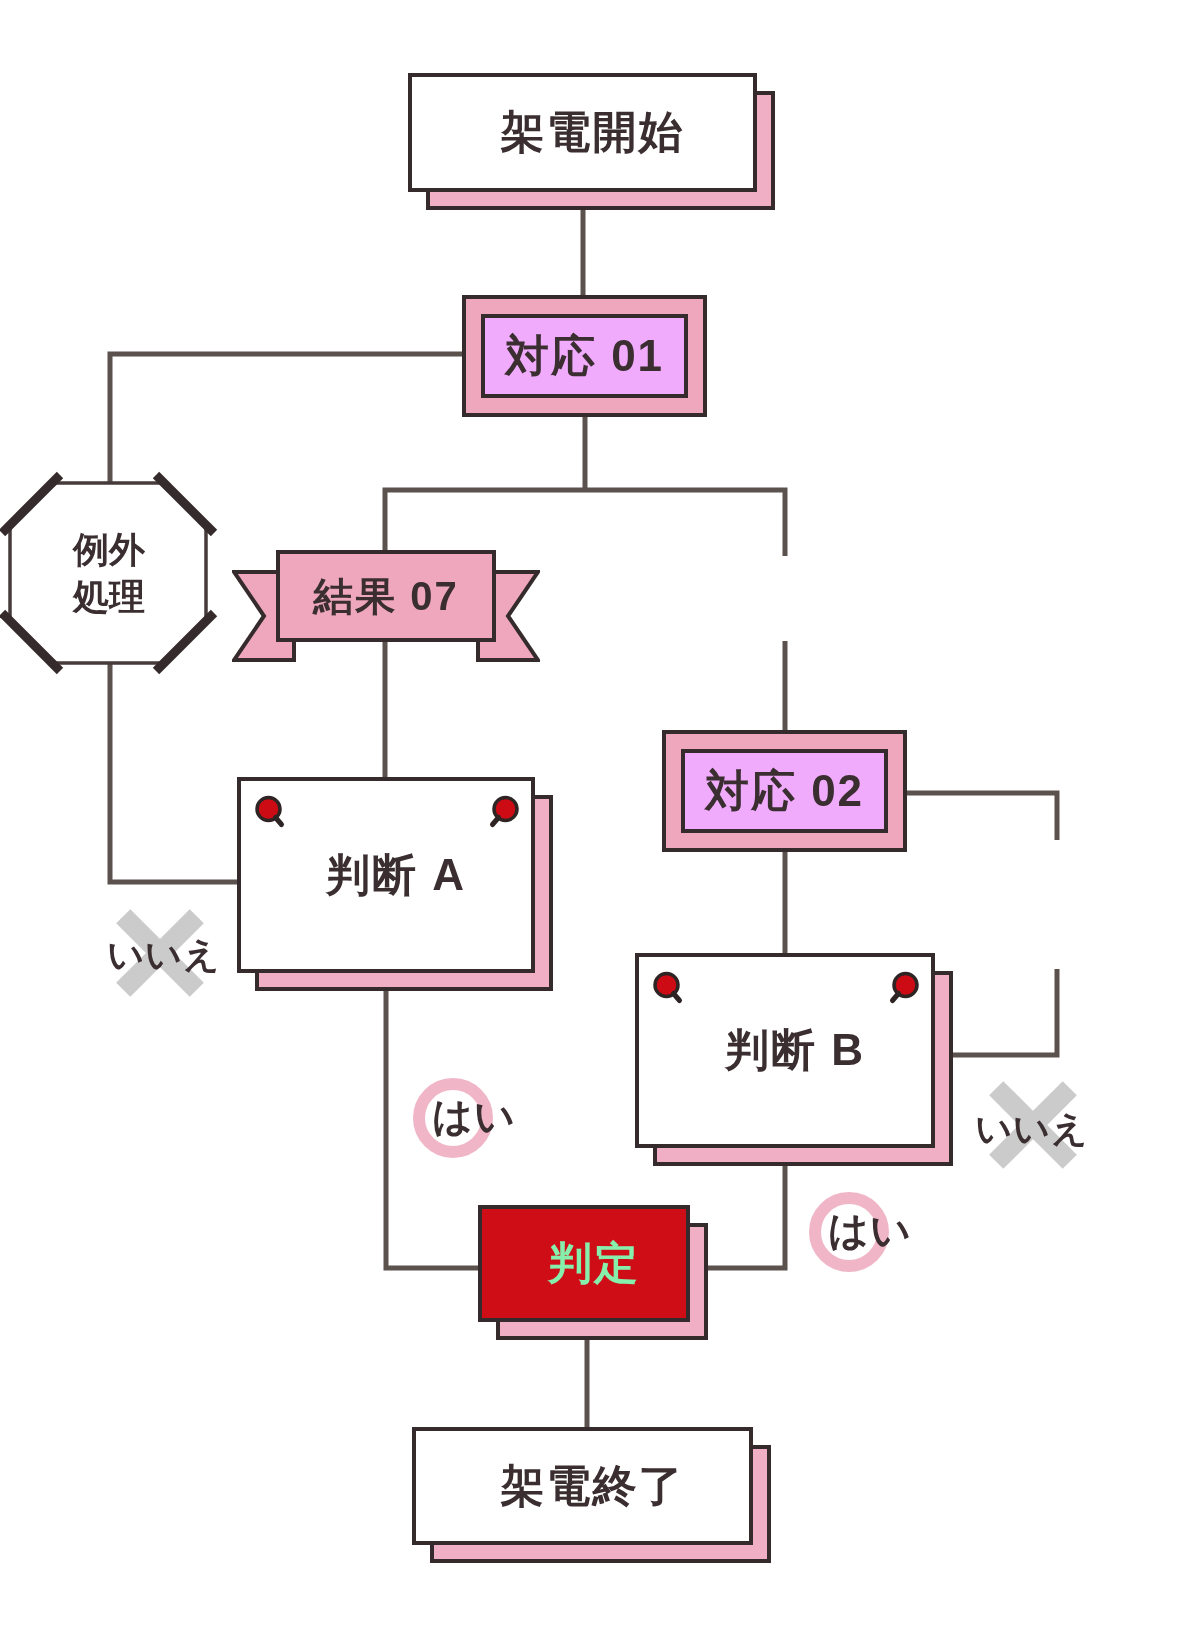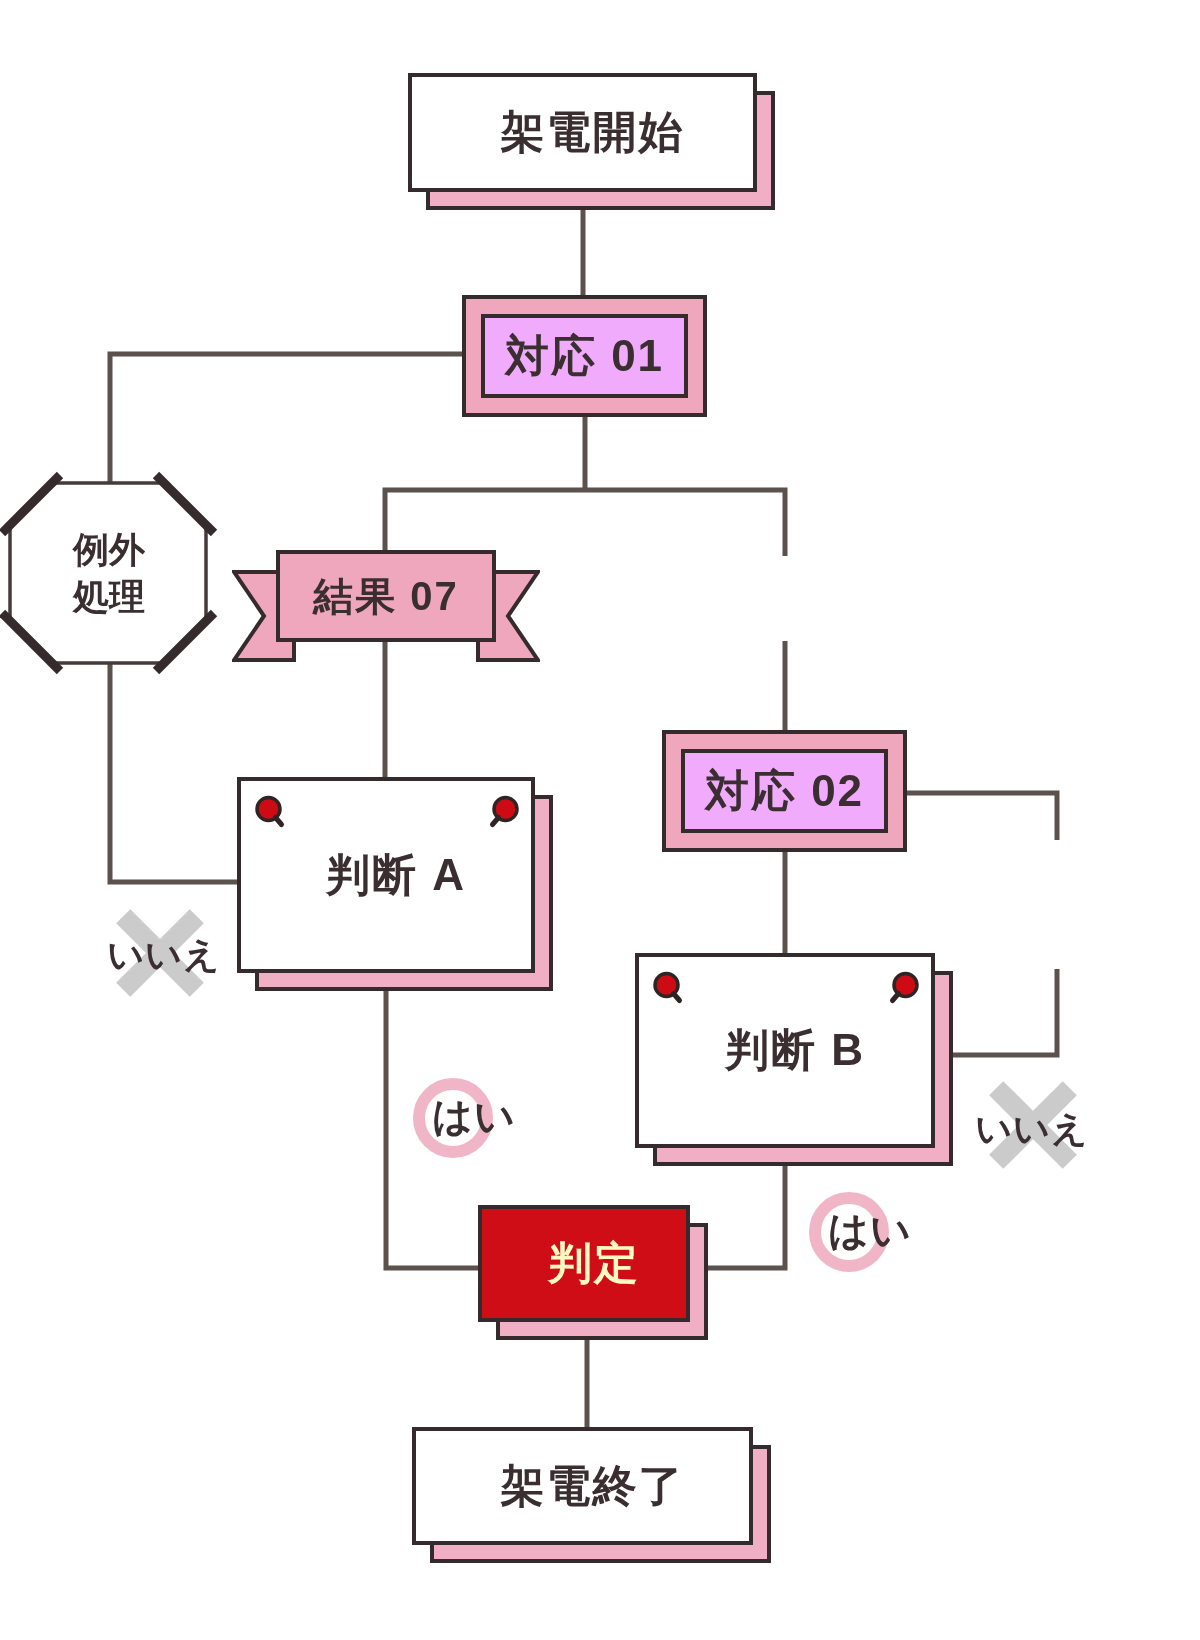--- a/index.html
+++ b/index.html
@@ -12,21 +12,21 @@
     font-family:"Liberation Sans","DejaVu Sans",sans-serif;font-weight:700;color:var(--text);
   }
   .wires{position:absolute;left:0;top:0;}
   .wires polyline{fill:none;stroke:var(--line);stroke-width:5;}
   .node{position:absolute;}
   .shadow{position:absolute;left:18px;top:18px;width:100%;height:100%;
     background:var(--shadow_pink);border:4px solid var(--border_dark);box-sizing:border-box;}
   .face{position:absolute;left:0;top:0;width:100%;height:100%;background:#fff;
     border:4px solid var(--border_dark);box-sizing:border-box;
     display:flex;align-items:center;justify-content:center;padding-left:20px;}
-  .face.red{background:var(--red);color:#fef9c3;}
+  .face.red{background:var(--red);color:#86efac;}
   .lbl{white-space:nowrap;letter-spacing:2px;}
   .f44{font-size:44px;} .f40{font-size:40px;} .f36{font-size:36px;}
   .frame{position:absolute;background:var(--pink);border:4px solid var(--border_dark);box-sizing:border-box;}
   .frame .inner{position:absolute;left:15px;top:15px;right:15px;bottom:15px;background:#f0abfc;
     border:4px solid var(--border_dark);box-sizing:border-box;
     display:flex;align-items:center;justify-content:center;}
   .octwrap{position:absolute;}
   .octwrap svg{position:absolute;left:0;top:0;overflow:visible;}
   .oct-edge{fill:#fff;stroke:#463a3b;stroke-width:3.5;}
   .oct-mark{stroke:var(--border_dark);stroke-width:9;}

